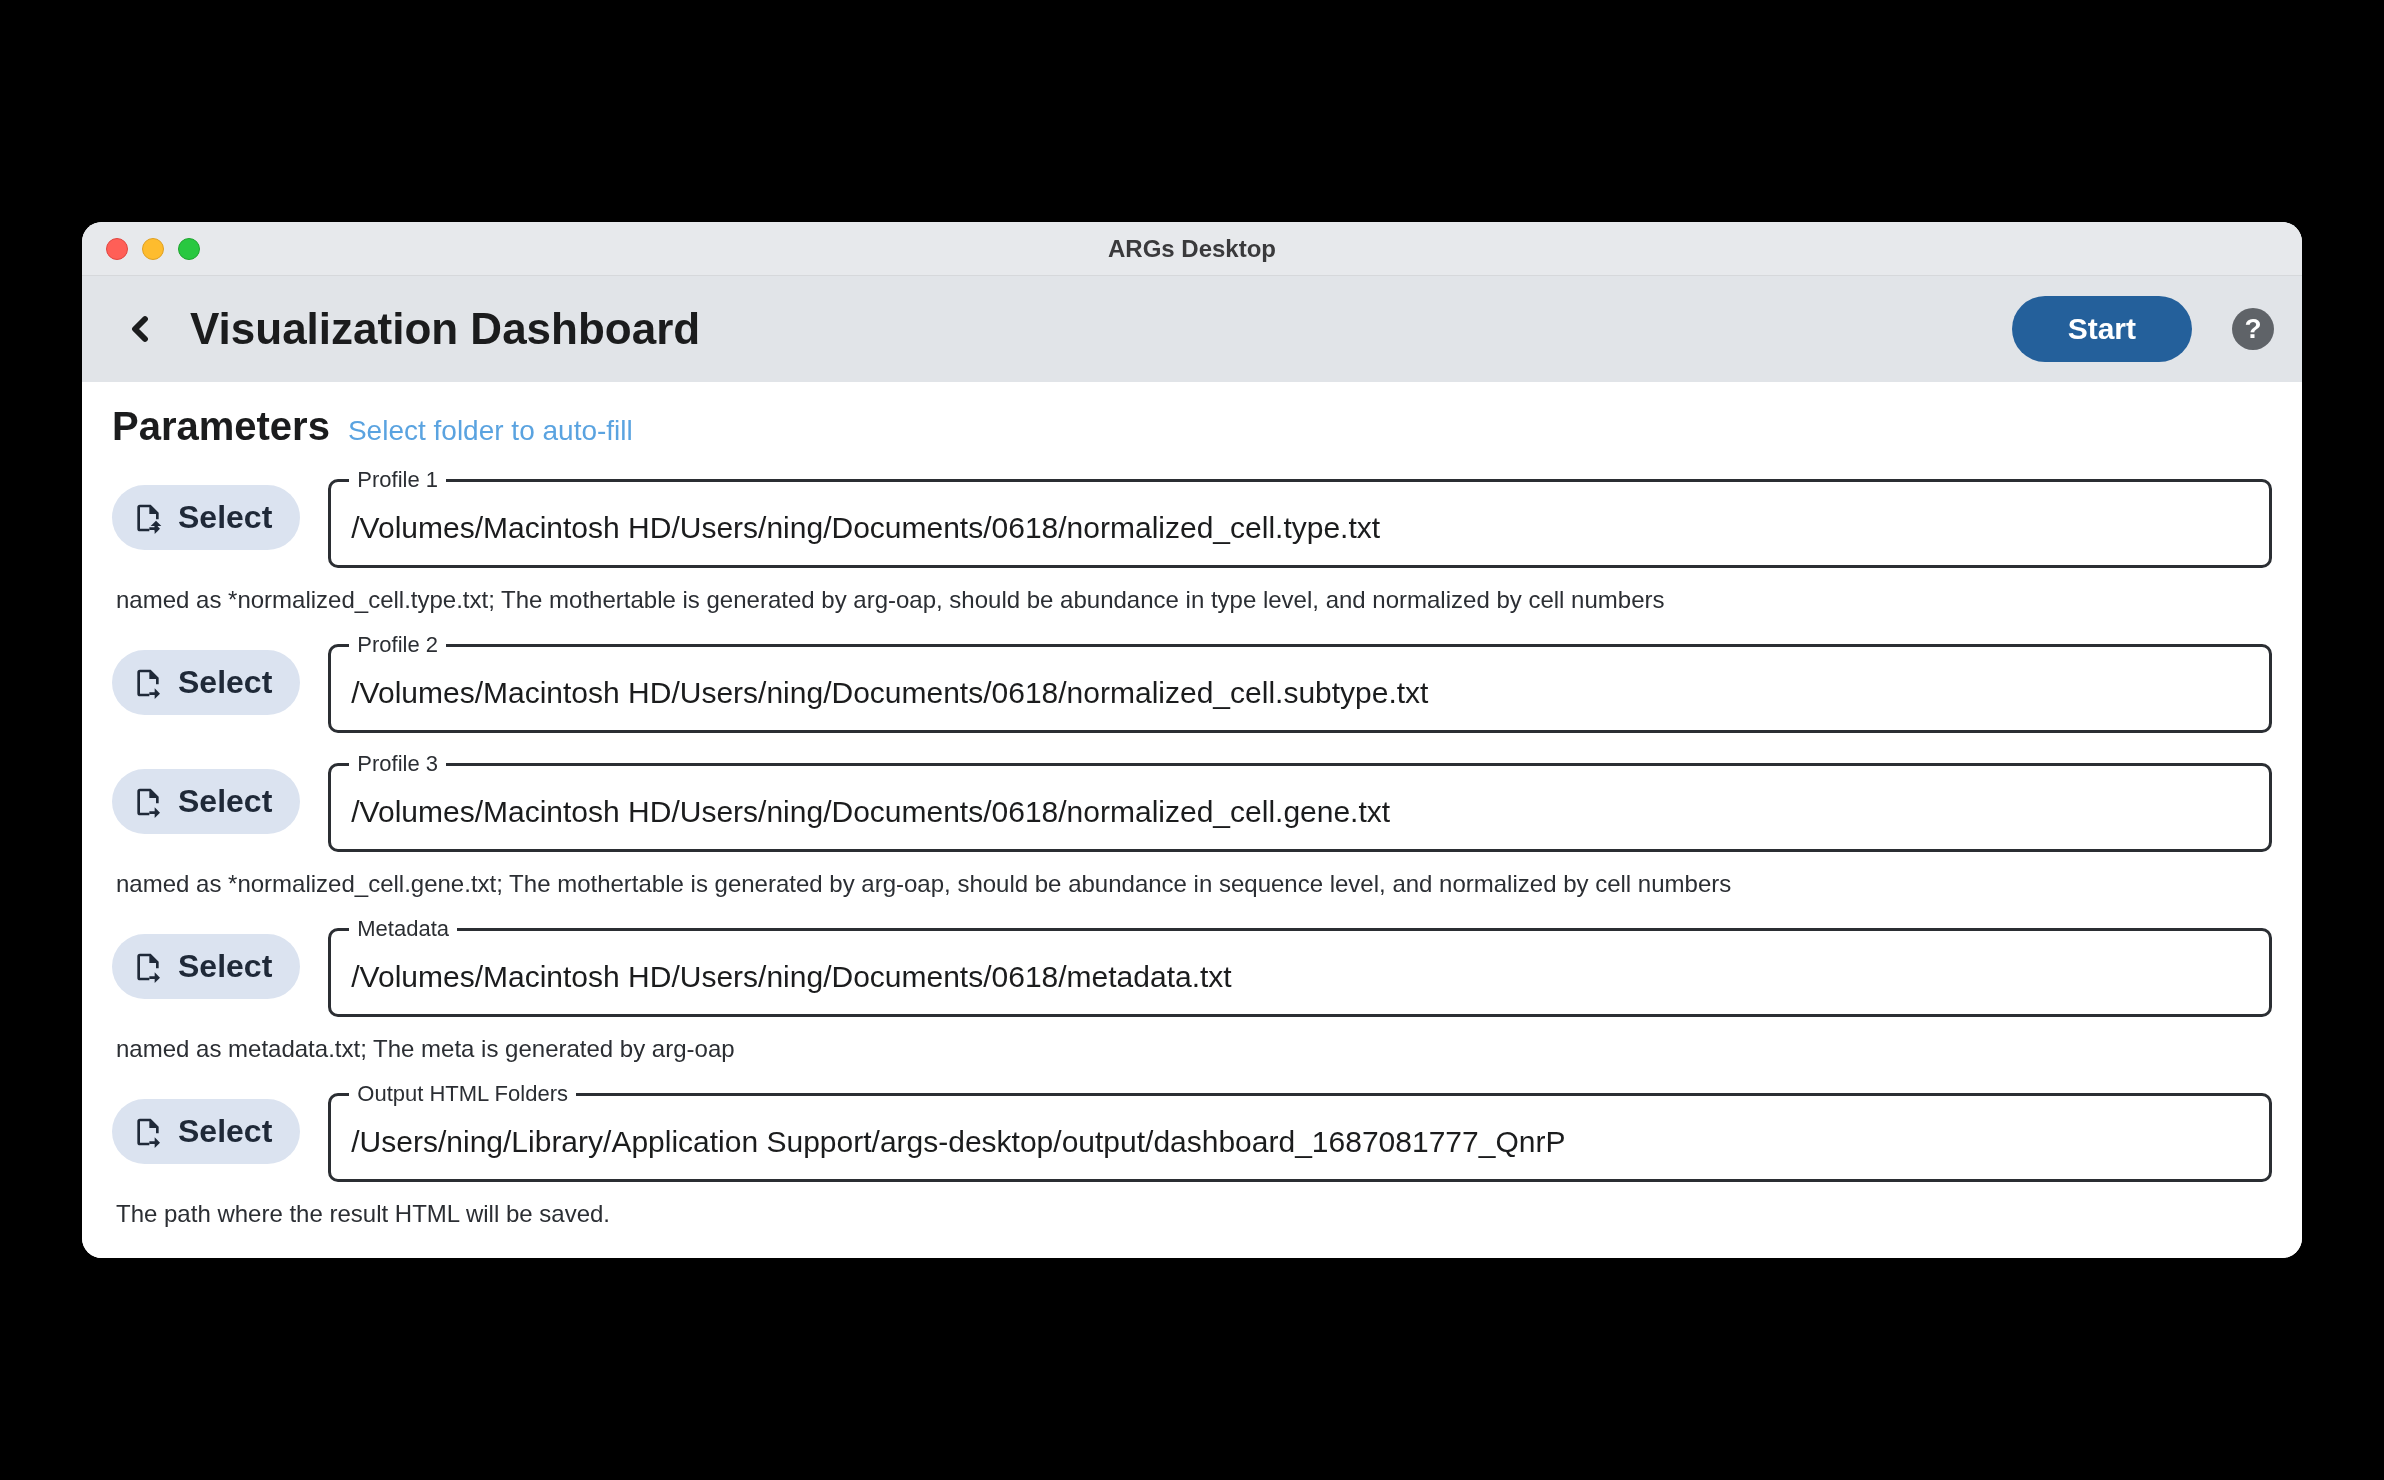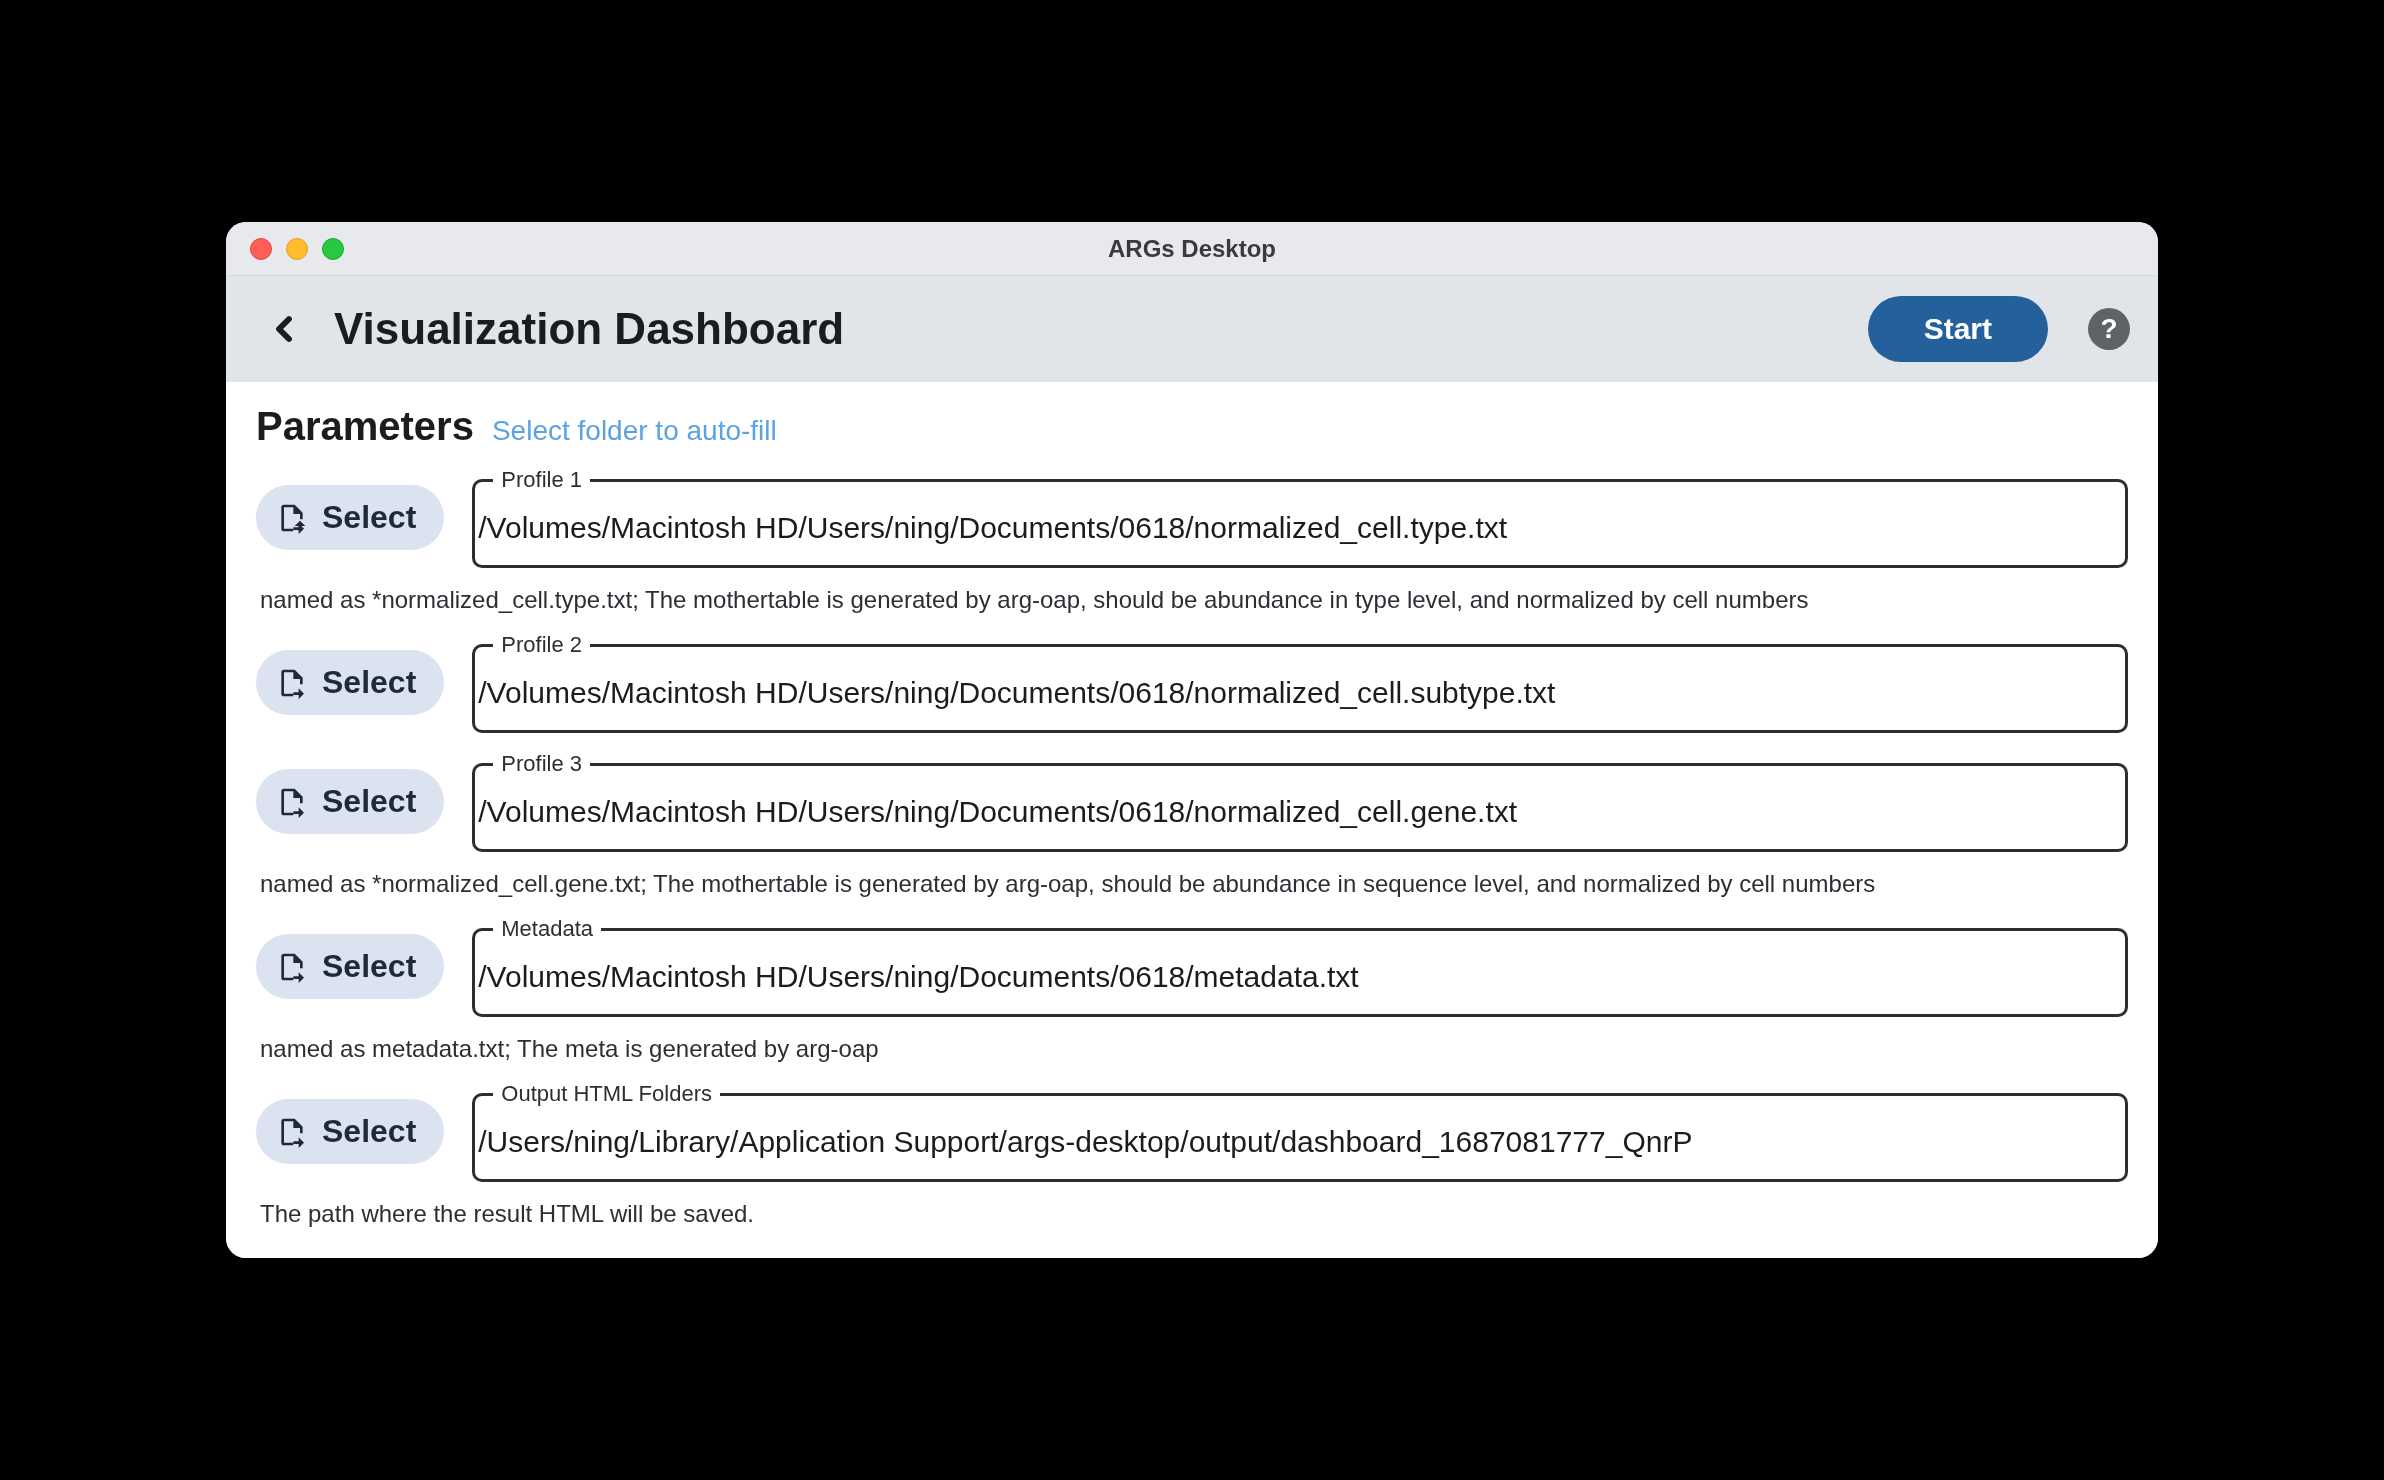--- a/index.html
+++ b/index.html
@@ -7,21 +7,21 @@
   body {
     background: #000;
     font-family: -apple-system, BlinkMacSystemFont, "Segoe UI", Helvetica, Arial, sans-serif;
     display: flex;
     align-items: center;
     justify-content: center;
     width: 2384px;
     height: 1480px;
   }
   .window {
-    width: 1932px;
+    width: 2220px;
     background: #fff;
     border-radius: 20px;
     box-shadow: 0 30px 80px rgba(0,0,0,0.5);
     overflow: hidden;
     display: flex;
     flex-direction: column;
   }
   .titlebar {
     height: 54px;
     background: #e7e9ec;
@@ -112,21 +112,21 @@
     font-size: 22px;
     color: #2b2e33;
     background: #fff;
   }
   .fieldset input {
     width: 100%;
     border: none;
     outline: none;
     font-size: 30px;
     color: #1b1c1d;
-    padding: 18px 20px 20px 3px;
+    padding: 18px 20px 20px 20px;
     background: transparent;
   }
   .helper {
     font-size: 24px;
     color: #2b2e33;
     padding-left: 4px;
   }
 </style>
 </head>
 <body>

